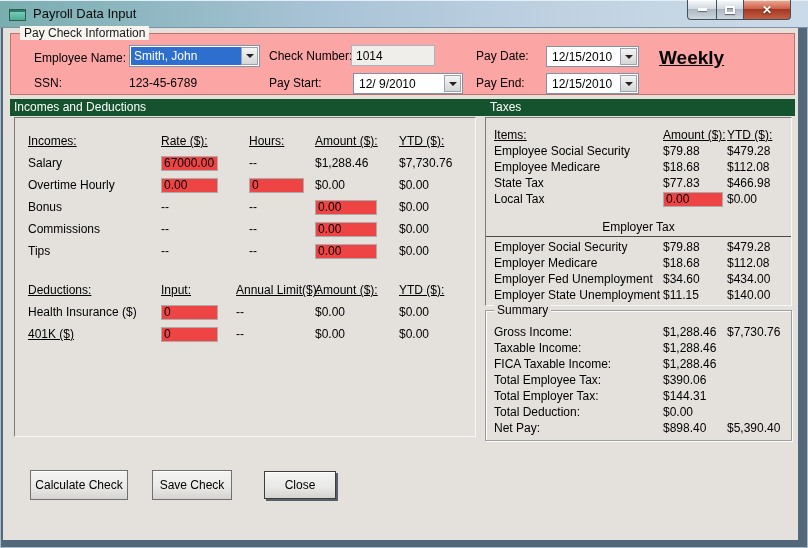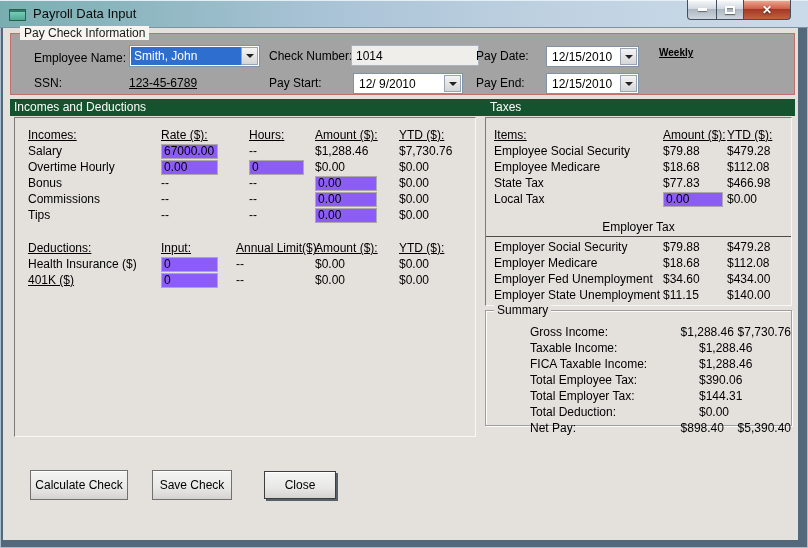--- a/index.html
+++ b/index.html
@@ -29,73 +29,73 @@
     background:linear-gradient(#EBAE97,#D2604A 45%,#A33A25 50%,#C55F41); }
   .glyph-min { width:9px; height:3px; background:#FDFDFD; box-shadow:0 1px 1px rgba(0,0,0,.45); }
   .glyph-max { width:10px; height:8px; border:2px solid #FDFDFD; box-shadow:0 1px 1px rgba(0,0,0,.45), inset 0 1px 1px rgba(0,0,0,.45); }
   .glyph-close { color:#fff; font-weight:bold; font-size:12px; text-shadow:0 1px 2px rgba(0,0,0,.6); line-height:1; }
 
   
   .client-bg { position:absolute; left:3px; top:28px; width:795px; height:512px; background:#E4E1DD; }
 
   
   .pc-group { position:absolute; left:10px; top:33px; width:785px; height:62px;
-    border:1px solid #C1706C; background:#a3a3a3; }
+    border:1px solid #C1706C; background:#fca5a5; }
   .pc-group-label { position:absolute; left:9px; top:-8px; background:#F8F4F0; padding:0 4px; color:#1A1A1A; }
   .pc-label { position:absolute; white-space:nowrap; }
   .pc-static { position:absolute; white-space:nowrap; }
-  .weekly { position:absolute; left:648px; top:13px; font-size:10px; font-weight:bold;text-decoration:underline; }
+  .weekly { position:absolute; left:648px; top:13px; font-size:19px; font-weight:bold;text-decoration:underline; }
 
   .combo { position:absolute; left:118px; top:11px; width:131px; height:22px;
     border:1px solid #8193A6; background:#fff; }
   .combo-text { position:absolute; left:1px; top:1px; right:18px; bottom:1px;
     background:#2E6ECF; color:#fff; padding:2px 2px 0 3px; white-space:nowrap; overflow:hidden; }
   .dd-btn { position:absolute; right:1px; top:1px; bottom:1px; width:17px;
     background:linear-gradient(#F4F4F4,#D6D6D6); border:1px solid #99A4B0;
     display:flex; align-items:center; justify-content:center; }
   .tri { width:0; height:0; border-left:4px solid transparent; border-right:4px solid transparent; border-top:4px solid #222; }
 
   .datepick { position:absolute; height:21px; border:1px solid #8193A6; background:#fff; }
   .datepick .dp-text { position:absolute; left:5px; top:3px; white-space:nowrap; }
 
-  .check-input { position:absolute; left:340px; top:11px; width:128px; height:21px;
+  .check-input { position:absolute; left:340px; top:11px; width:84px; height:21px;
     border:1px solid #A8B3BE; background:#EFEEEB; padding:0 4px; font:12px "Liberation Sans",sans-serif; }
 
   
   .band { position:absolute; left:10px; top:99px; width:785px; height:17px; background:#14532d; color:#FDFDFD; }
   .band-left { position:absolute; left:4px; top:1px; }
   .band-right { position:absolute; left:480px; top:1px; }
 
   
   .panel { position:absolute; background:#E4E1DD;
     border:1px solid; border-color:#7B7B7B #F7F7F7 #F7F7F7 #7B7B7B; }
   .panel-left { left:14px; top:117px; width:462px; height:320px; padding-top:9px; }
   .panel-taxes { left:485px; top:117px; width:307px; height:189px; padding-top:9px; }
 
   .row { display:flex; height:16px; align-items:center; white-space:nowrap; }
-  .pl .row { padding-left:13px; }
+  .pl .row { padding-left:13px;margin-top:6px; }
   .pt .row { padding-left:8px; }
   .hdr { text-decoration:underline; }
   .u { text-decoration:underline; }
 
   .lc1 { width:133px; } .lc2 { width:88px; } .lc3 { width:66px; } .lc4 { width:84px; } .lc5 { flex:1; }
   .dc2 { width:75px; } .dc3 { width:79px; }
   .tc1 { width:169px; } .tc2 { width:64px; } .tc3 { flex:1; }
   .gap17 { height:17px; }
 
-  input.cell { height:15px; border:1px solid #ABABAB; background:#8b5cf6; padding:0 2px;
+  input.cell { height:15px; border:1px solid #ABABAB; background:#ef4444; padding:0 2px;
     font:12px "Liberation Sans",sans-serif; }
   .w57 { width:57px; } .w55 { width:55px; } .w62 { width:62px; } .w60 { width:60px; }
 
   .emp-hdr { height:17px; text-align:center; border-bottom:1px solid #4A4A4A; margin-top:13px; margin-bottom:2px; }
   .emp-hdr span { text-decoration:underline; text-decoration:none; }
 
   
-  .summary { position:absolute; left:485px; top:310px; width:307px; height:116px;
-    border:1px solid #9E9E9E; box-shadow:1px 1px 0 #FBFBFB inset, 1px 1px 0 #FBFBFB; padding-top:13px;padding-left:36px; }
+  .summary { position:absolute; left:485px; top:310px; width:307px; height:131px;
+    border:1px solid #9E9E9E; box-shadow:1px 1px 0 #FBFBFB inset, 1px 1px 0 #FBFBFB; padding-top:13px; }
   .summary-label { position:absolute; left:8px; top:-8px; background:#E4E1DD; padding:0 3px; }
   .summary .row { padding-left:8px; }
 
   
   .btn { position:absolute; height:30px; border:1px solid #707070;
     background:linear-gradient(#F4F4F4,#E8E8E6 60%,#D5D3D0);
     font:12px "Liberation Sans",sans-serif; text-align:center; cursor:default;
     box-shadow: inset 0 1px 0 #fff; }
   .btn-calc { left:30px; top:470px; width:98px; }
   .btn-save { left:152px; top:470px; width:80px; }
@@ -143,21 +143,21 @@
     <div class="datepick" style="left:535px; top:12px; width:93px;">
       <span class="dp-text">12/15/2010</span>
       <span class="dd-btn">
           <span class="tri"></span>
         </span>
     </div>
 
     <span class="weekly">Weekly</span>
 
     <span class="pc-label" style="left:23px; top:42px;">SSN:</span>
-    <span class="pc-static" style="left:118px; top:42px;text-decoration:underline;">123-45-6789</span>
+    <span class="pc-static" style="left:118px; top:42px;">123-45-6789</span>
 
     <span class="pc-label" style="left:258px; top:42px;">Pay Start:</span>
     <div class="datepick" style="left:342px; top:39px; width:110px;">
       <span class="dp-text">12/ 9/2010</span>
       <span class="dd-btn">
           <span class="tri"></span>
         </span>
     </div>
 
     <span class="pc-label" style="left:465px; top:42px;">Pay End:</span>

